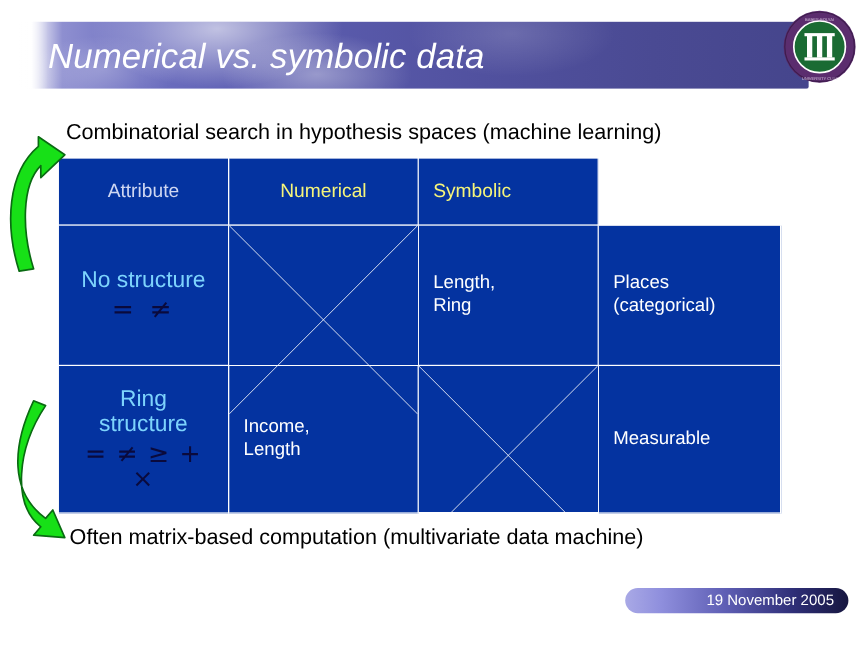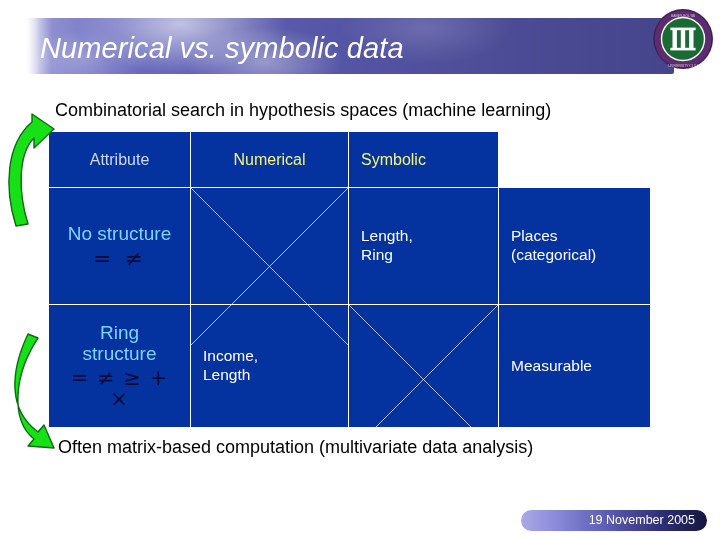--- a/index.html
+++ b/index.html
@@ -135,21 +135,21 @@
 
   
   .arrow { position: absolute; z-index: 5; }
   #arrow-up   { left: 2px;  top: 110px; width: 62px;  height: 120px; }
   #arrow-down { left: 4px;  top: 332px; width: 62px;  height: 118px; }
 
   
   #date-pill {
     position: absolute;
     left: 521px;
-    top: 510px;
+    top: 490px;
     width: 186px;
     height: 21px;
     border-radius: 11px;
     background: linear-gradient(to right, #a9a9e6 0%, #8f8fdd 16%, #5e5eb4 45%, #2f2f78 75%, #16163f 100%);
   }
   #date-text {
     position: absolute;
     right: 12px;
     top: 0;
     height: 21px;
@@ -261,17 +261,17 @@
           <line x1="100" y1="0" x2="0" y2="100" stroke="#ffffff" stroke-width="0.7" vector-effect="non-scaling-stroke"></line>
         </svg>
       </td>
       <td>
         <div>Measurable</div>
       </td>
     </tr>
   </tbody>
 </table>
 
-<div class="caption" id="footnote">Often matrix-based computation (multivariate data analysis)</div>
+<div class="caption" id="footnote">Often matrix-based computation (multivariate data machine)</div>
 
 <div id="date-pill">
   <span id="date-text">19 November 2005</span>
 </div>
 
 </body></html>

